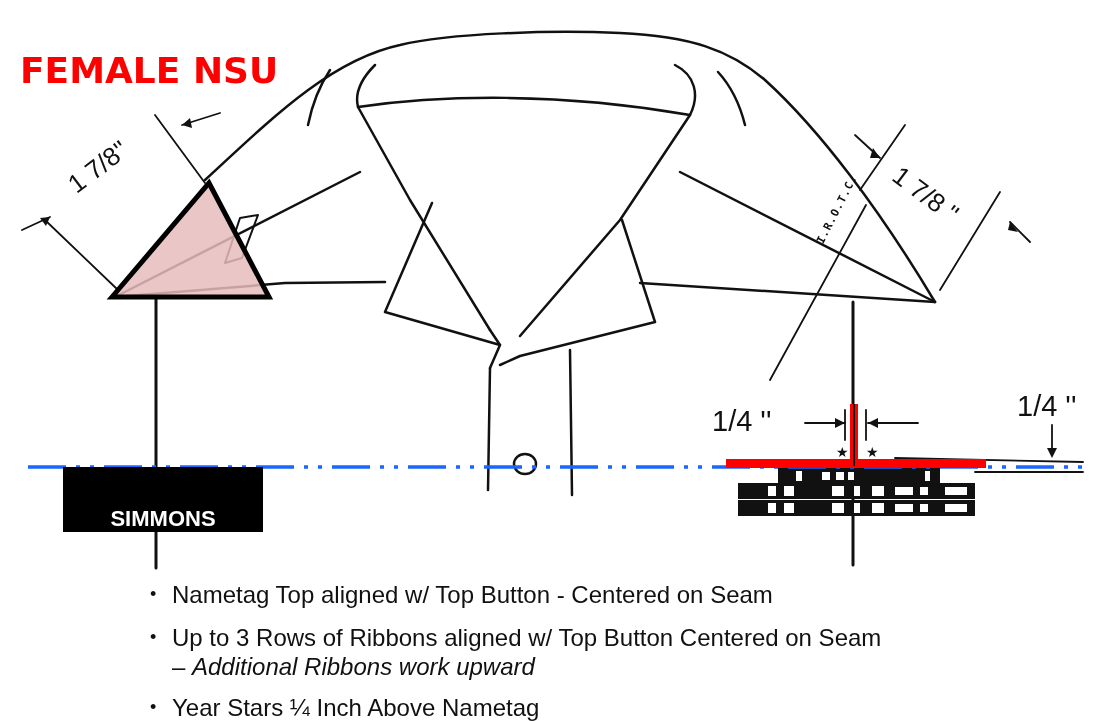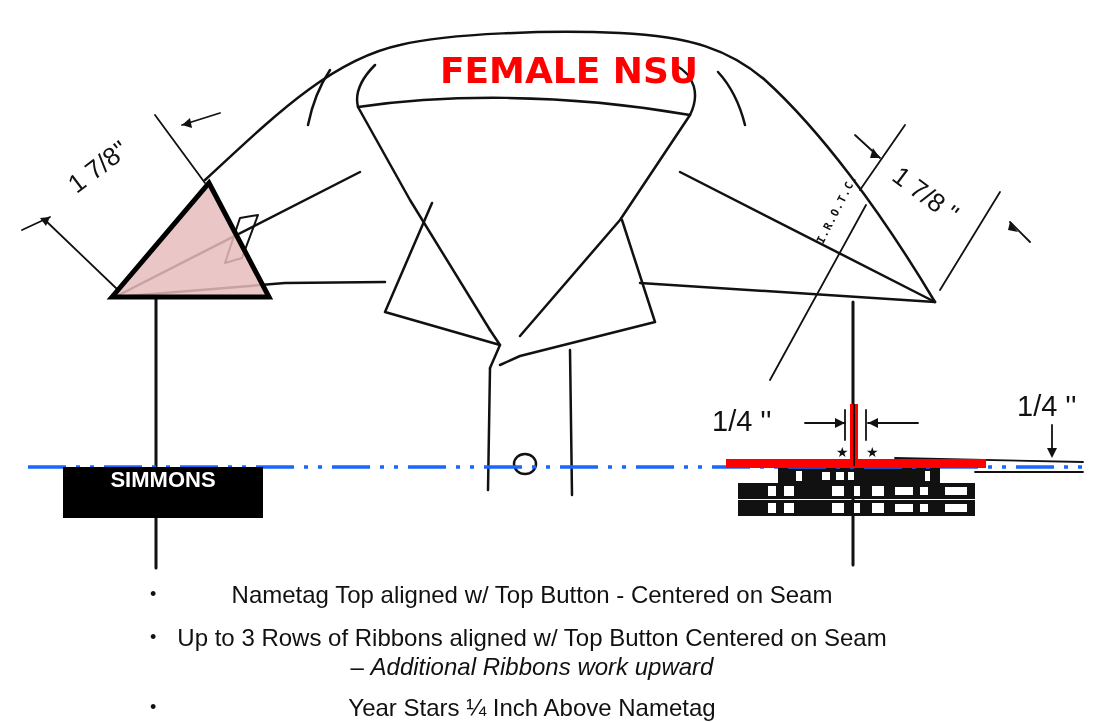--- a/index.html
+++ b/index.html
@@ -1,29 +1,29 @@
 <!DOCTYPE html>
 <html><head>
 <meta charset="utf-8">
 <style>
   html, body { margin: 0; padding: 0; background: #ffffff; }
   body { width: 1100px; height: 722px; position: relative; overflow: hidden; font-family: "Liberation Sans", sans-serif; }
   #stage { position: absolute; left: 0; top: 0; width: 1100px; height: 722px; }
-  .title { position: absolute; left: 0; top: 50px; width: 1100px; text-align: center; padding-left: 38px; box-sizing: border-box;
+  .title { position: absolute; left: 0; top: 50px; width: 1100px; padding-left: 20px; box-sizing: border-box;
            font-family: "DejaVu Sans", sans-serif; font-weight: bold; font-size: 36px; color: #ff0000; letter-spacing: 0px; }
-  .nametag { position: absolute; left: 63px; top: 467px; width: 200px; height: 51px; background: #000; color: #fff;
-             font-family: "Liberation Sans", sans-serif; font-weight: bold; font-size: 22px; display: flex; align-items: flex-start; justify-content: center; }
+  .nametag { position: absolute; left: 63px; top: 467px; width: 200px; height: 65px; background: #000; color: #fff;
+             font-family: "Liberation Sans", sans-serif; font-weight: bold; font-size: 22px; display: flex; align-items: flex-end; justify-content: center; }
   .dim { position: absolute; font-family: "Liberation Sans", sans-serif; font-size: 26px; color: #111; white-space: nowrap; }
   .dim-left { left: 62px; top: 175px; transform: rotate(-37deg); transform-origin: left top; }
   .dim-right { left: 905px; top: 160px; transform: rotate(37deg); transform-origin: left top; }
   .dim-quarter { font-weight: normal; font-size: 29px; }
   .dq1 { left: 712px; top: 405px; }
   .dq2 { left: 1017px; top: 390px; }
   .bullets { position: absolute; left: 150px; top: 580px; margin: 0; padding: 0; list-style: none; font-family: "Liberation Sans", sans-serif; font-size: 24px; color: #111; }
-  .bullets li { position: relative; padding-left: 22px; line-height: 29px; margin-bottom: 14px; width: 720px; text-align: center; }
+  .bullets li { position: relative; padding-left: 22px; line-height: 29px; margin-bottom: 14px; width: 720px; }
   .bullets li::before { content: "•"; position: absolute; left: 0; top: 0; font-size: 18px; }
   .bullets li.b2 { margin-bottom: 12px; }
   .bullets em { font-style: italic; }
   .iromc { position: absolute; left: 814px; top: 240px; transform: rotate(-63deg); transform-origin: left top; font-family: "DejaVu Sans Mono", monospace; font-weight: bold; font-size: 11px; color: #111; letter-spacing: 1px; }
 </style>
 </head>
 <body>
 
 <svg id="stage" width="1100" height="722" viewBox="0 0 1100 722" xmlns="http://www.w3.org/2000/svg">
   <g fill="none" stroke="#111" stroke-width="2.5" stroke-linecap="round" stroke-linejoin="round">

